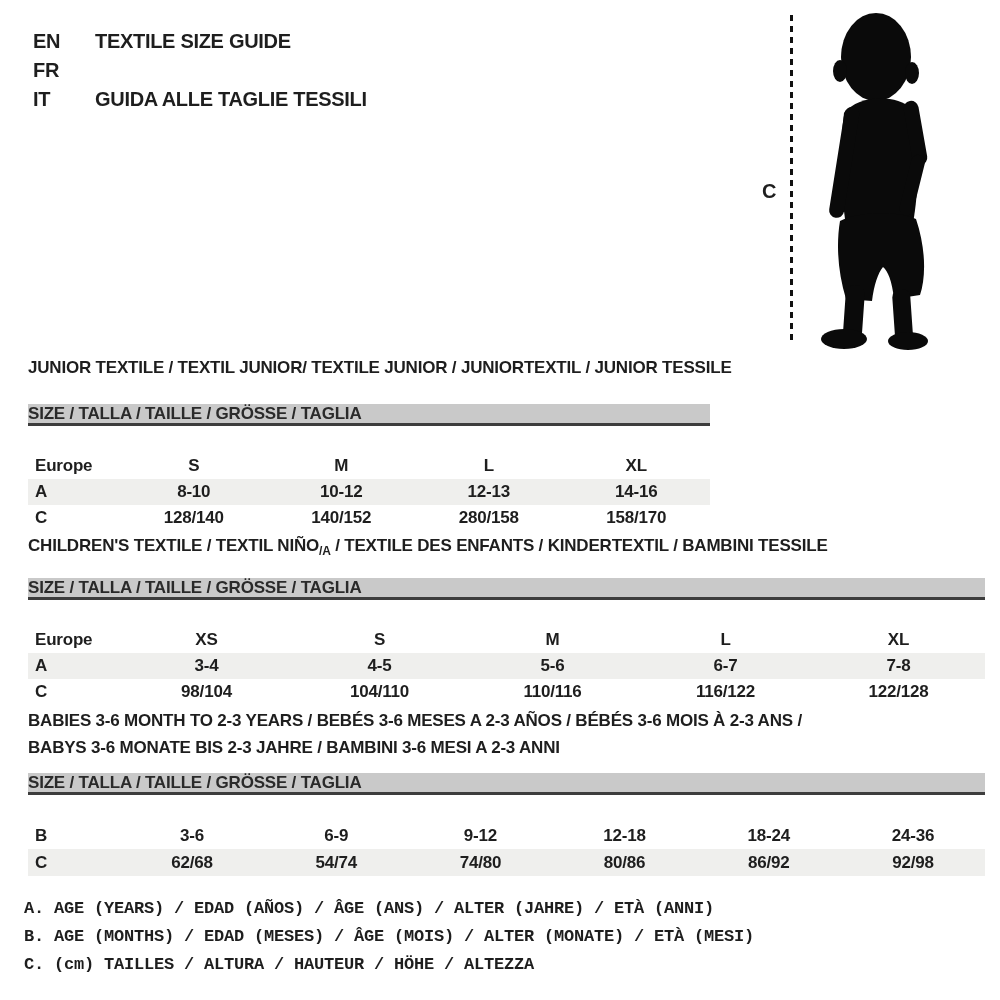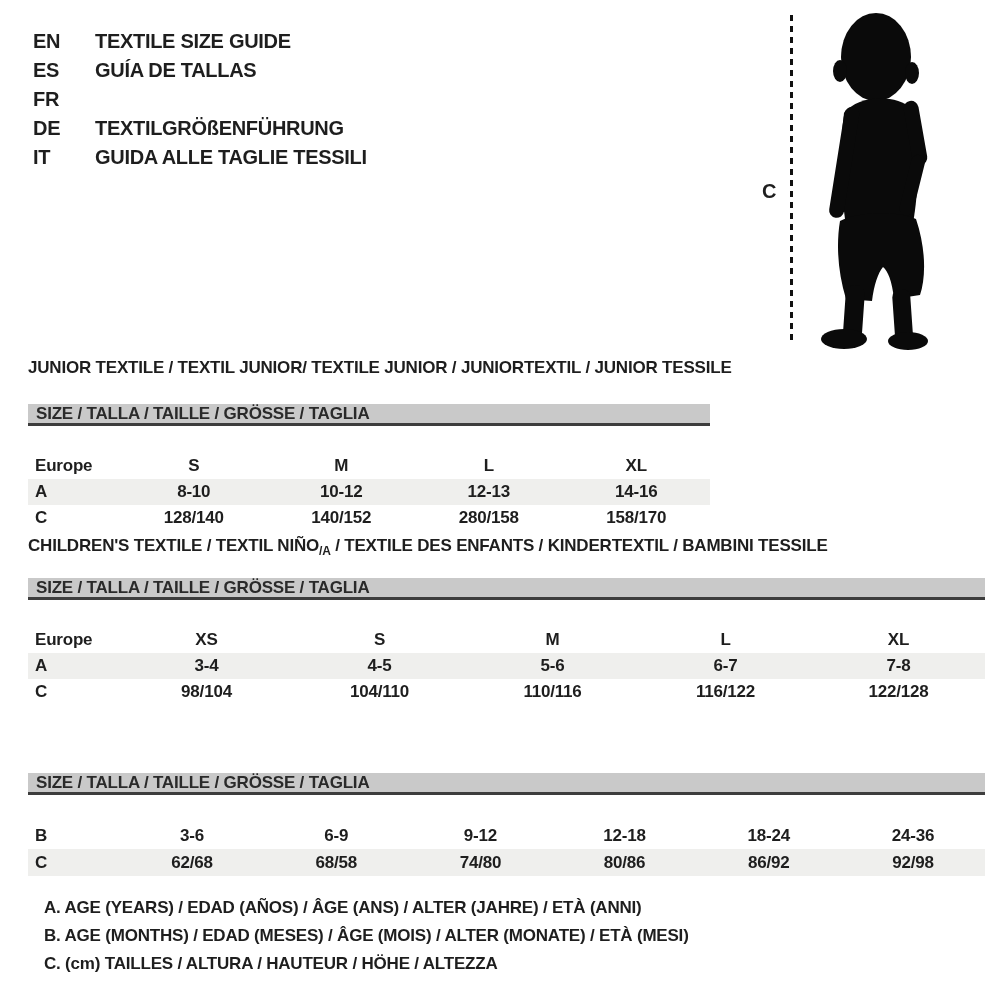--- a/index.html
+++ b/index.html
@@ -19,52 +19,44 @@
   }
   .height-label{position:absolute;left:762px;top:180px;font-size:20px;font-weight:700;}
   .baby-svg{position:absolute;left:800px;top:5px;}
   
   .sec-title{position:absolute;left:28px;font-size:17px;font-weight:700;letter-spacing:-0.2px;line-height:20px;white-space:nowrap;}
   .sub{font-size:12px;vertical-align:-4px;font-weight:700;}
   
   .size-bar{
     position:absolute;left:28px;height:22px;background:#c9c9c9;border-bottom:3px solid #3d3d3d;
     font-size:17px;font-weight:700;letter-spacing:-0.2px;color:#2a2a2a;
-    display:flex;align-items:center;padding-left:8px;box-sizing:border-box;
+    display:flex;align-items:center;padding-left:0;box-sizing:border-box;
   }
   
   .tbl{position:absolute;left:28px;margin-top:24px;}
   .trow{display:flex;height:26px;align-items:center;font-size:17px;font-weight:700;letter-spacing:-0.2px;}
   .trow.stripe{background:#efefed;}
   .tlbl{width:92px;padding-left:7px;box-sizing:border-box;text-align:left;}
   .tcell{flex:1;text-align:center;}
   
-  .footnotes{position:absolute;left:44px;top:894px;}
+  .footnotes{position:absolute;left:24px;top:894px;font-family:Liberation Mono, monospace;}
   .fn{height:28px;display:flex;align-items:center;font-size:17px;font-weight:700;letter-spacing:-0.2px;white-space:nowrap;}
 </style>
 </head>
 <body>
 
 <div class="canvas">
 
   <div class="langs">
     <div class="lang-row">
       <span class="lang-code">EN</span>
       <span>TEXTILE SIZE GUIDE</span>
     </div>
     <div class="lang-row">
-      <span class="lang-code">ES</span>
-      <span>GUÍA DE TALLAS</span>
-    </div>
-    <div class="lang-row">
       <span class="lang-code">FR</span>
-    </div>
-    <div class="lang-row">
-      <span class="lang-code">DE</span>
-      <span>TEXTILGRÖßENFÜHRUNG</span>
     </div>
     <div class="lang-row">
       <span class="lang-code">IT</span>
       <span>GUIDA ALLE TAGLIE TESSILI</span>
     </div>
   </div>
 
   <div class="height-line"></div>
   <div class="height-label">C</div>
   <svg class="baby-svg" width="160" height="345" viewBox="0 0 160 345" fill="#0a0a0a" xmlns="http://www.w3.org/2000/svg">
@@ -136,37 +128,41 @@
     <div class="trow">
       <span class="tlbl">C</span>
       <span class="tcell">98/104</span>
       <span class="tcell">104/110</span>
       <span class="tcell">110/116</span>
       <span class="tcell">116/122</span>
       <span class="tcell">122/128</span>
     </div>
   </div>
 
+  <div class="sec-title" style="top:707px;line-height:27px;">
+    <div>BABIES 3-6 MONTH TO 2-3 YEARS / BEBÉS 3-6 MESES A 2-3 AÑOS / BÉBÉS 3-6 MOIS À 2-3 ANS /</div>
+    <div>BABYS 3-6 MONATE BIS 2-3 JAHRE / BAMBINI 3-6 MESI A 2-3 ANNI</div>
+  </div>
   <div class="size-bar" style="top:773px;width:957px;">
     <span>SIZE / TALLA / TAILLE / GRÖSSE / TAGLIA</span>
   </div>
   <div class="tbl" style="top:798px;width:957px;">
     <div class="trow" style="height:27px;">
       <span class="tlbl">B</span>
       <span class="tcell">3-6</span>
       <span class="tcell">6-9</span>
       <span class="tcell">9-12</span>
       <span class="tcell">12-18</span>
       <span class="tcell">18-24</span>
       <span class="tcell">24-36</span>
     </div>
     <div class="trow stripe" style="height:27px;">
       <span class="tlbl">C</span>
       <span class="tcell">62/68</span>
-      <span class="tcell">68/58</span>
+      <span class="tcell">54/74</span>
       <span class="tcell">74/80</span>
       <span class="tcell">80/86</span>
       <span class="tcell">86/92</span>
       <span class="tcell">92/98</span>
     </div>
   </div>
 
   <div class="footnotes">
     <div class="fn">A. AGE (YEARS) / EDAD (AÑOS) / ÂGE (ANS) / ALTER (JAHRE) / ETÀ (ANNI)</div>
     <div class="fn">B. AGE (MONTHS) / EDAD (MESES) / ÂGE (MOIS) / ALTER (MONATE) / ETÀ (MESI)</div>

